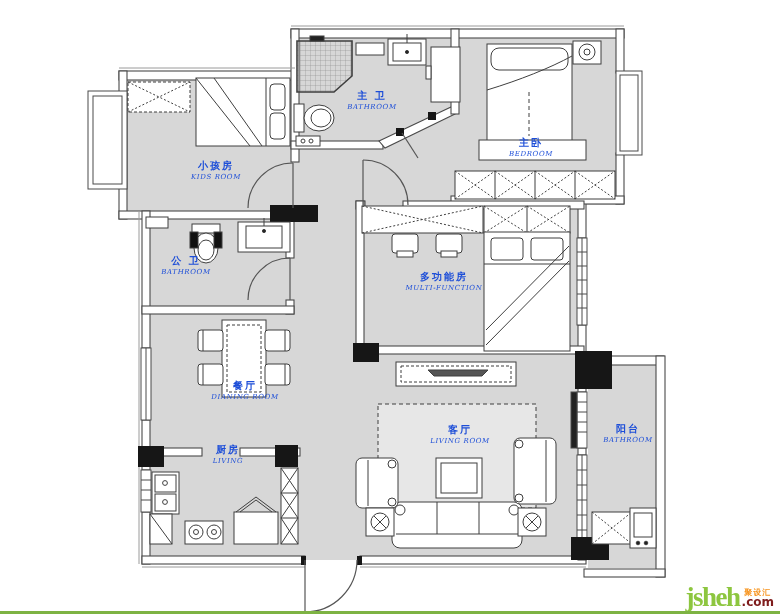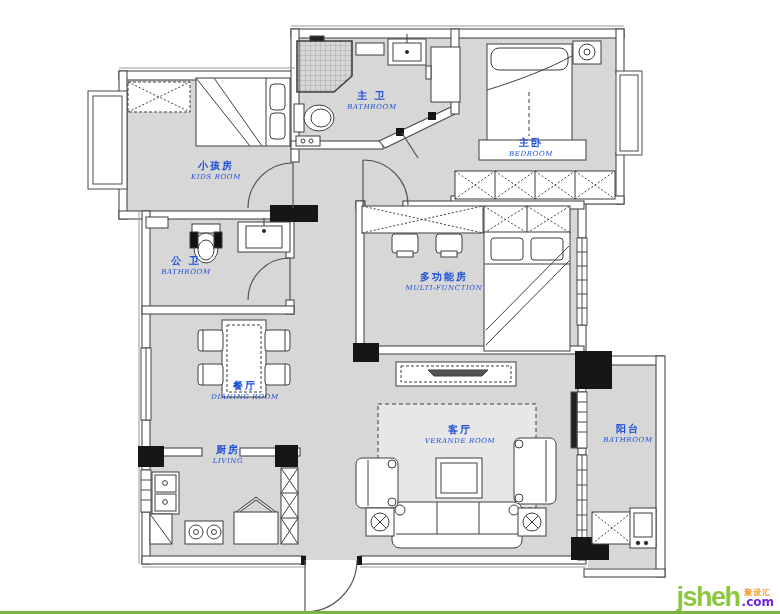--- a/index.html
+++ b/index.html
@@ -6,24 +6,24 @@
   #stage{position:relative;width:780px;height:614px;background:#fff;overflow:hidden;
          font-family:"Liberation Sans",sans-serif;}
   #plan-svg{position:absolute;left:0;top:0;}
   .room-label{position:absolute;transform:translate(-50%,0);text-align:center;color:#1d4ed8;white-space:nowrap;}
   .room-label .zh{font-size:10px;font-weight:bold;letter-spacing:2px;line-height:12px;
                   font-family:"DejaVu Sans",sans-serif;}
   .room-label .en{font-size:7px;letter-spacing:0.6px;line-height:10px;
                   font-family:"DejaVu Serif",serif;font-style:italic;}
   .watermark{position:absolute;right:6px;bottom:6px;display:flex;align-items:flex-end;}
   .wm-brand{font-size:27px;font-weight:bold;color:#8dc63f;letter-spacing:-1.5px;line-height:21px;
-            font-family:Liberation Sans, sans-serif;}
+            font-family:Liberation Serif, serif;}
   .wm-col{display:flex;flex-direction:column;align-items:center;margin-left:2px;}
   .wm-cn{font-size:8px;color:#f7941e;font-weight:bold;letter-spacing:1px;line-height:8px;}
-  .wm-tld{font-size:12px;color:#6d28d9;font-weight:bold;line-height:11px;
+  .wm-tld{font-size:12px;color:#7f1d1d;font-weight:bold;line-height:11px;
           font-family:"DejaVu Sans",sans-serif;}
   .accent-bar{position:absolute;left:0;bottom:0;width:780px;height:3px;background:#7db343;}
 </style>
 </head>
 <body>
 
 <div id="stage">
 
 <svg id="plan-svg" width="780" height="614" viewBox="0 0 780 614">
   <defs>
@@ -424,21 +424,21 @@
 <div class="room-label" style="left:245px;top:380px">
   <div class="zh">餐厅</div>
   <div class="en">DIANING ROOM</div>
 </div>
 <div class="room-label" style="left:228px;top:444px">
   <div class="zh">厨房</div>
   <div class="en">LIVING</div>
 </div>
 <div class="room-label" style="left:460px;top:424px">
   <div class="zh">客厅</div>
-  <div class="en">VERANDE ROOM</div>
+  <div class="en">LIVING ROOM</div>
 </div>
 <div class="room-label" style="left:628px;top:423px">
   <div class="zh">阳台</div>
   <div class="en">BATHROOM</div>
 </div>
 
 <div class="watermark">
   <span class="wm-brand">jsheh</span>
   <span class="wm-col">
     <span class="wm-cn">聚设汇</span>

